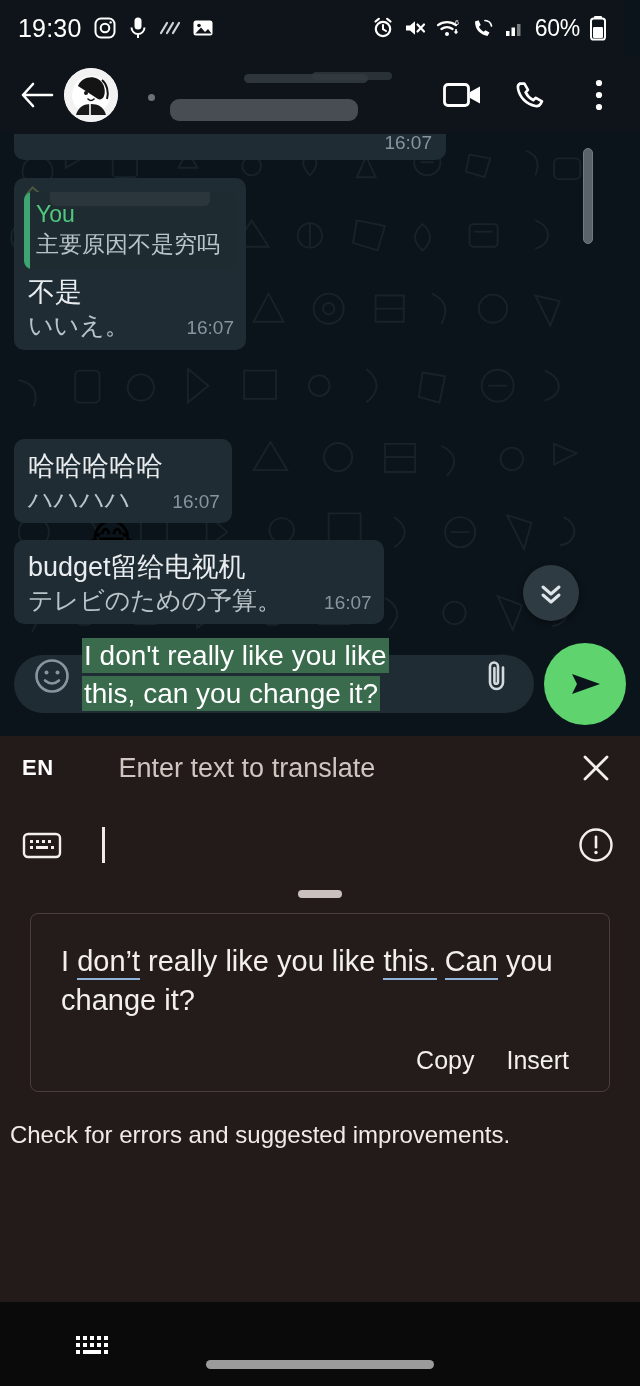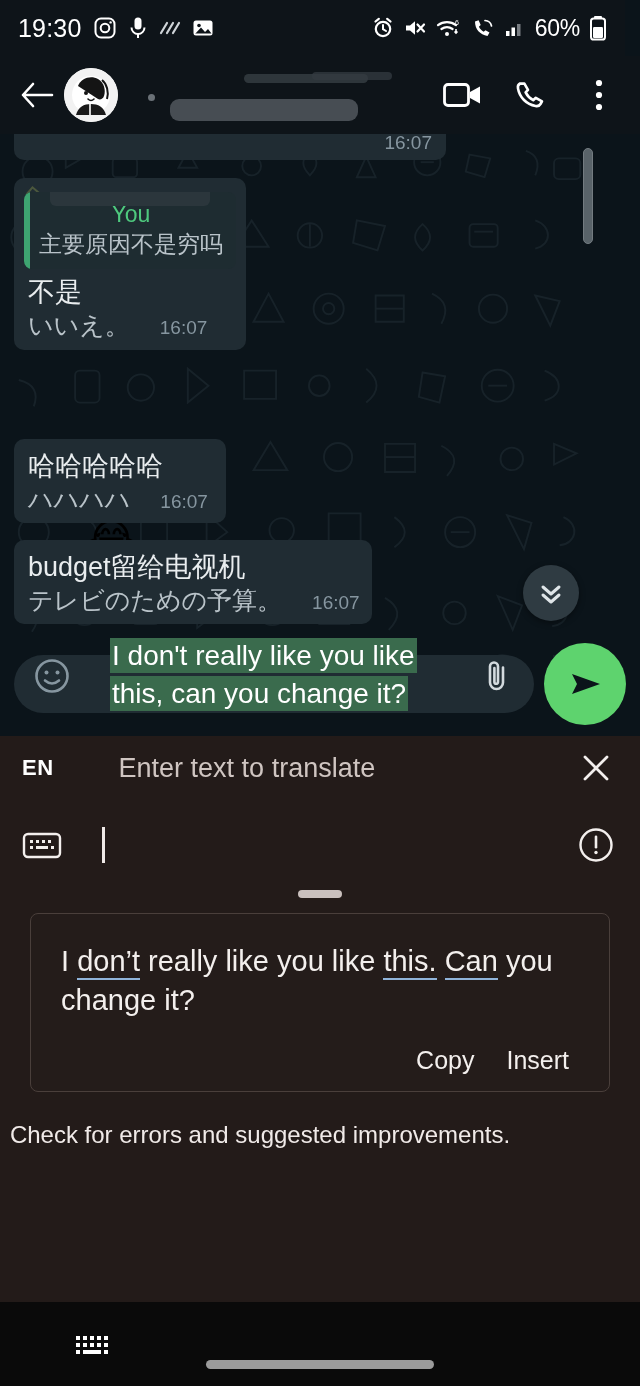--- a/index.html
+++ b/index.html
@@ -70,35 +70,35 @@
   }
   .bubble .line1 { font-size: 27px; line-height: 34px; color: #e9edef; white-space: nowrap; }
   .bubble .line2 {
     font-size: 25px; line-height: 33px; color: #b9c3c9; display: inline-block;
     vertical-align: bottom;
   }
   .time {
     font-size: 19px; color: #8c9axx; color: #8696a0; display: inline-block;
     margin-left: 18px; vertical-align: bottom; padding-bottom: 3px;
   }
-  .rowline { display: flex; align-items: flex-end; gap: 12px; }
+  .rowline { display: flex; align-items: flex-end; justify-content: space-between; gap: 24px; }
 
   
   #bubble-cut {
     position: absolute; left: 14px; top: -26px;
     width: 432px; height: 52px; background: #202c33;
     border-radius: 10px;
   }
   #bubble-cut .time { position: absolute; right: 14px; bottom: 3px; margin: 0; }
 
   
   #bubble-quote { position: absolute; left: 14px; top: 44px; width: 232px; padding: 0; }
   .quote-box {
     background: #1e2c31; border-radius: 8px; margin: 14px 10px 0 10px;
-    padding: 7px 10px 9px 12px; position: relative; overflow: hidden; text-align: center;
+    padding: 7px 10px 9px 12px; position: relative; overflow: hidden;
   }
   .quote-bar { position: absolute; left: 0; top: 0; bottom: 0; width: 6px; background: #3ea471; }
   .quote-author { font-size: 23px; color: #4ec97e; line-height: 30px; font-weight: 400; }
   .quote-text { font-size: 23px; color: #b9c3c9; line-height: 31px; white-space: nowrap; }
   .quote-dim1 { position:absolute; left:26px; top:-8px; width:160px; height:22px; background:#2b363c; border-radius:6px; }
   #bubble-quote .body { padding: 6px 12px 8px 14px; }
   .sq { position:absolute; width:10px; height:10px; border:2px solid #6f7c45; opacity:.55; transform: rotate(40deg); }
 
   
   #emoji-msg { position: absolute; left: 88px; top: 382px; font-size: 40px; line-height: 44px; }
@@ -117,21 +117,21 @@
     border: 1px solid #c8d0d4;
   }
 
   
   #composer {
     position: absolute; left: 0; top: 632px; width: 640px; height: 104px;
     display: flex; align-items: center; padding: 0 14px; gap: 10px;
   }
   #input-pill {
     flex: 1; height: 58px; background: #202c33; border-radius: 42px;
-    display: flex; align-items: center; padding: 0 14px 16px 16px; position: relative; gap: 28px;
+    display: flex; align-items: center; padding: 0 14px 16px 16px; position: relative;
   }
   #emoji-btn { width: 44px; height: 44px; display:flex; align-items:center; justify-content:center; flex:none; }
   #composer-text {
     flex: 1; margin-left: 10px; font-size: 28px; line-height: 38px;
     color: #ffffff; position: relative; top: -1px;
   }
   #composer-text span.sel {
     background: #3a6b4d; box-shadow: 0 0 0 2px #3a6b4d;
   }
   #clip-btn { width: 46px; height: 46px; display:flex; align-items:center; justify-content:center; flex:none; }

